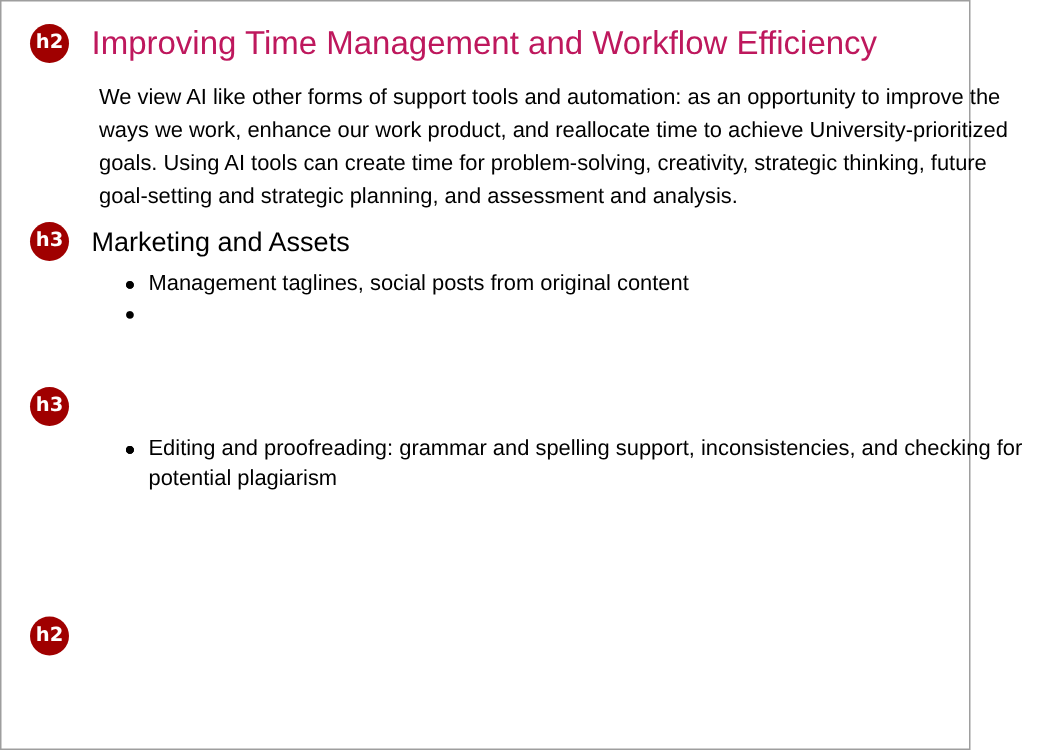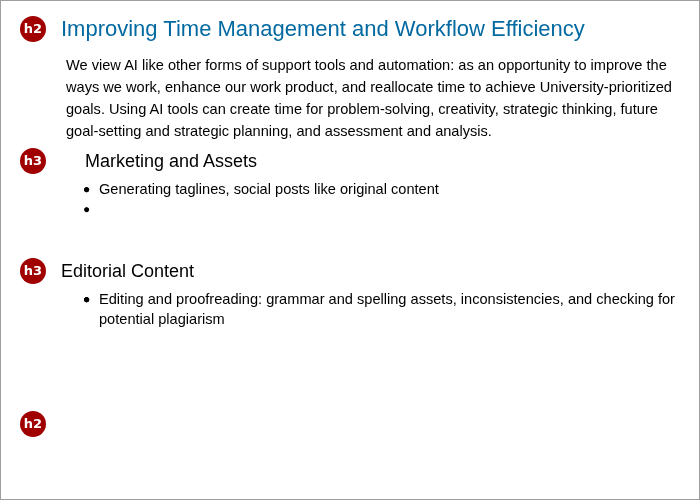--- a/index.html
+++ b/index.html
@@ -10,21 +10,21 @@
     body {
       width: 700px;
       height: 500px;
       overflow: hidden;
       font-family: "Liberation Sans", sans-serif;
       color: #000000;
     }
     .frame {
       position: relative;
       box-sizing: border-box;
-      width: 700px;
+      width: 647px;
       height: 500px;
       border: 1px solid #9e9e9e;
       background: #ffffff;
     }
     .badge {
       position: absolute;
       width: 26px;
       height: 26px;
       border-radius: 50%;
       background: #a00000;
@@ -33,21 +33,21 @@
       font-weight: bold;
       font-size: 13px;
       line-height: 26px;
       text-align: center;
       letter-spacing: 0px;
     }
     .h2 {
       position: absolute;
       left: 60px;
       font-size: 22px;
-      color: #0369a1;
+      color: #be185d;
       white-space: nowrap;
       line-height: 26px;
       text-align: center;
     }
     .h3 {
       position: absolute;
       left: 60px;
       font-size: 18px;
       color: #000000;
       white-space: nowrap;
@@ -86,30 +86,29 @@
 </head>
 <body>
 
 <div class="frame">
 
   <div class="badge" style="left:19px; top:15px;">h2</div>
   <div class="h2" style="top:15px;">Improving Time Management and Workflow Efficiency</div>
   <p class="para" style="top:48px;">We view AI like other forms of support tools and automation: as an opportunity to improve the ways we work, enhance our work product, and reallocate time to achieve University-prioritized goals. Using AI tools can create time for problem-solving, creativity, strategic thinking, future goal-setting and strategic planning, and assessment and analysis.</p>
 
   <div class="badge" style="left:19px; top:147px;">h3</div>
-  <div class="h3" style="top:149px;margin-left:24px;">Marketing and Assets</div>
+  <div class="h3" style="top:149px;">Marketing and Assets</div>
   <ul class="bullets" style="top:178px;">
     <li><span class="dot">●</span></li>
-    <li><span class="dot">●</span><span>Generating taglines, social posts like original content</span></li>
+    <li><span class="dot">●</span><span>Management taglines, social posts from original content</span></li>
     <li><span class="dot">●</span></li>
   </ul>
 
   <div class="badge" style="left:19px; top:257px;">h3</div>
-  <div class="h3" style="top:259px;">Editorial Content</div>
   <ul class="bullets" style="top:288px;">
     <li><span class="dot">●</span></li>
     <li><span class="dot">●</span></li>
-    <li><span class="dot">●</span><span>Editing and proofreading: grammar and spelling assets, inconsistencies, and checking for potential plagiarism</span></li>
+    <li><span class="dot">●</span><span>Editing and proofreading: grammar and spelling support, inconsistencies, and checking for potential plagiarism</span></li>
   </ul>
 
   <div class="badge" style="left:19px; top:410px;">h2</div>
 
 </div>
 
 </body></html>

